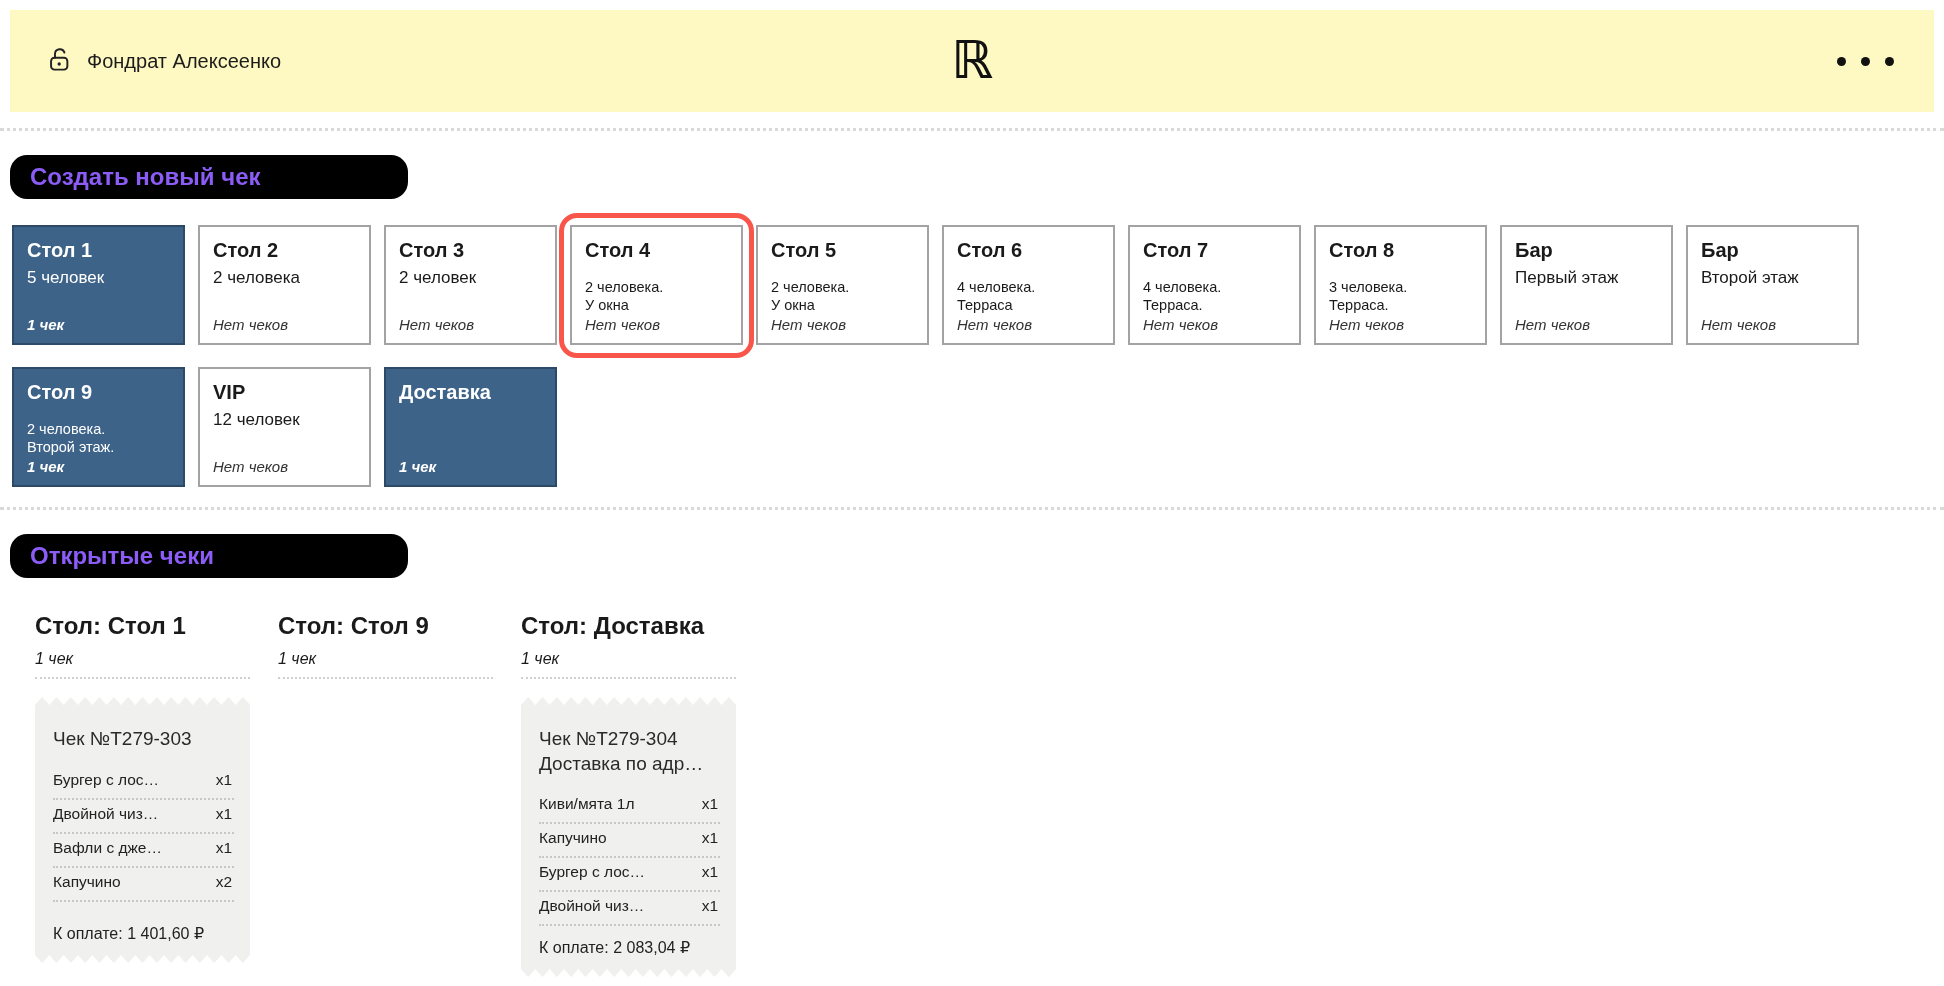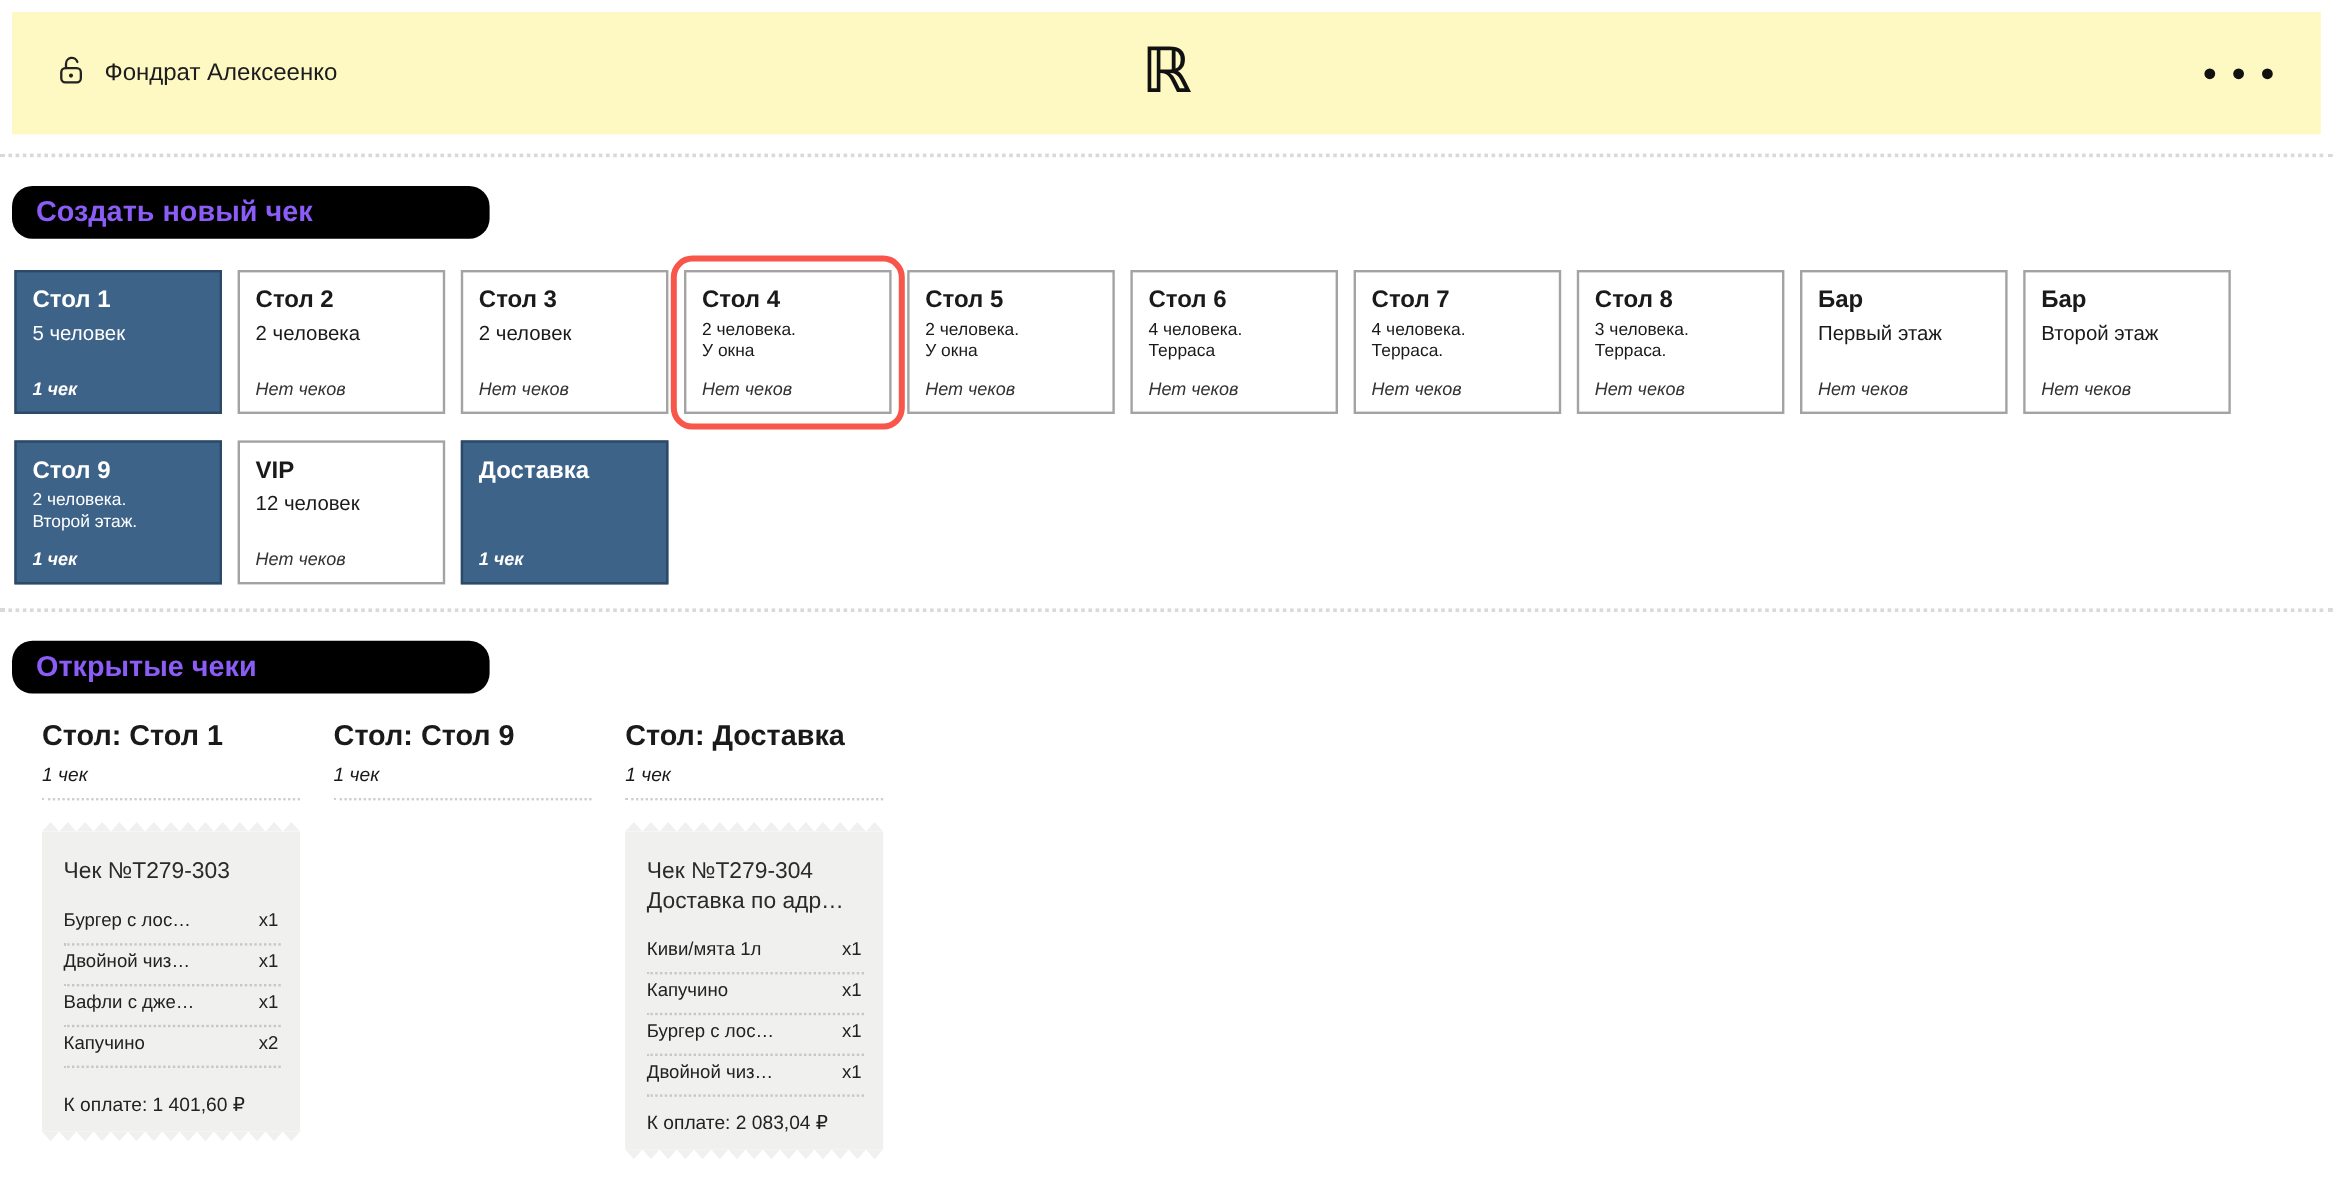--- a/index.html
+++ b/index.html
@@ -23,28 +23,28 @@
     color:#8b5cf6; font-size:24px; font-weight:700; line-height:44px; padding-left:20px;border-radius:17px; }
 
   
   .cards { display:flex; flex-wrap:wrap; gap:22px 13px; margin:26px 12px 0; }
   .card { position:relative; width:173px; height:120px; background:#fff;
     border:2px solid #a3a3a3; padding:12px 13px 10px; display:flex; flex-direction:column;
     cursor:pointer; }
   .card.active { background:#3e6389; border-color:#2c4a68; color:#fff; }
   .card .t { font-size:20px; font-weight:600; line-height:1.15; }
   .card .sub { font-size:17px; margin-top:5px; line-height:1.25; white-space:pre-line; }
-  .card .sub.sm { font-size:14.5px; margin-top:4px; }
+  .card .sub.sm { font-size:14.5px; margin-top:16px; }
   .card .status { margin-top:auto; font-style:italic; font-size:15px; color:#333; }
   .card.active .status { color:#fff; font-weight:700; }
   .highlight-ring { position:absolute; left:-13px; right:-13px; top:-14px; bottom:-15px;
     border:5px solid #f9564b; border-radius:18px; pointer-events:none; }
 
   
-  .checks-row { display:flex; gap:28px; margin:22px 0 0 35px; }
+  .checks-row { display:flex; gap:28px; margin:34px 0 0 35px; }
   .check-col { width:215px; }
   .check-col .col-title { font-size:24px; font-weight:700; }
   .check-col .col-count { font-style:italic; font-size:16px; margin-top:10px;
     padding-bottom:9px; border-bottom:2px dotted #cfcfcf; }
   .receipt { margin-top:18px; cursor:pointer; }
   .receipt svg { display:block; width:100%; height:8px; }
   .receipt-body { background:#f0f0ee; min-height:250px; padding:14px 16px 12px 18px;
     display:flex; flex-direction:column; }
   .receipt-title { font-size:19px; color:#2a2a2a; line-height:1.3; margin-top:8px; }
   .receipt-sub { font-size:19px; color:#2a2a2a; line-height:1.3; }

